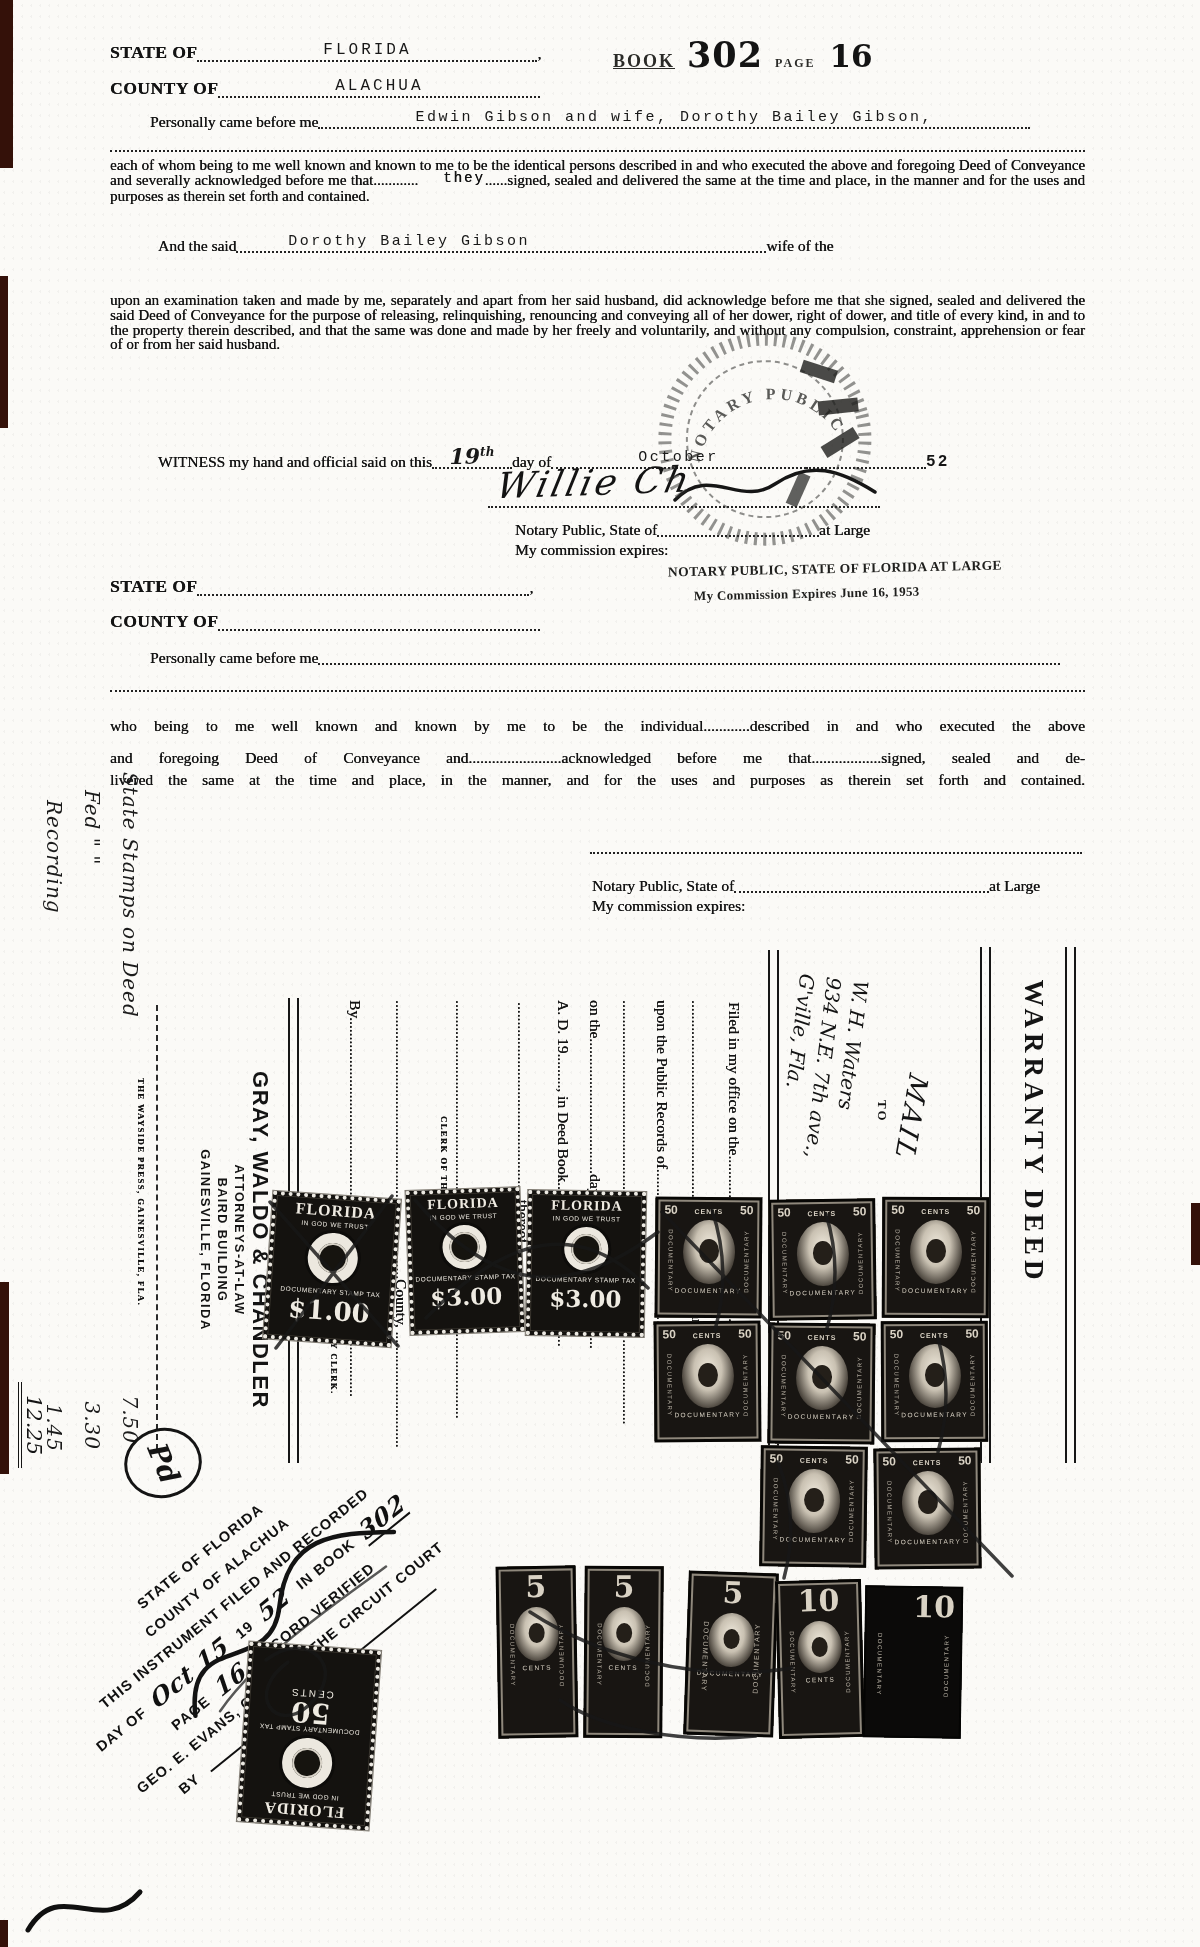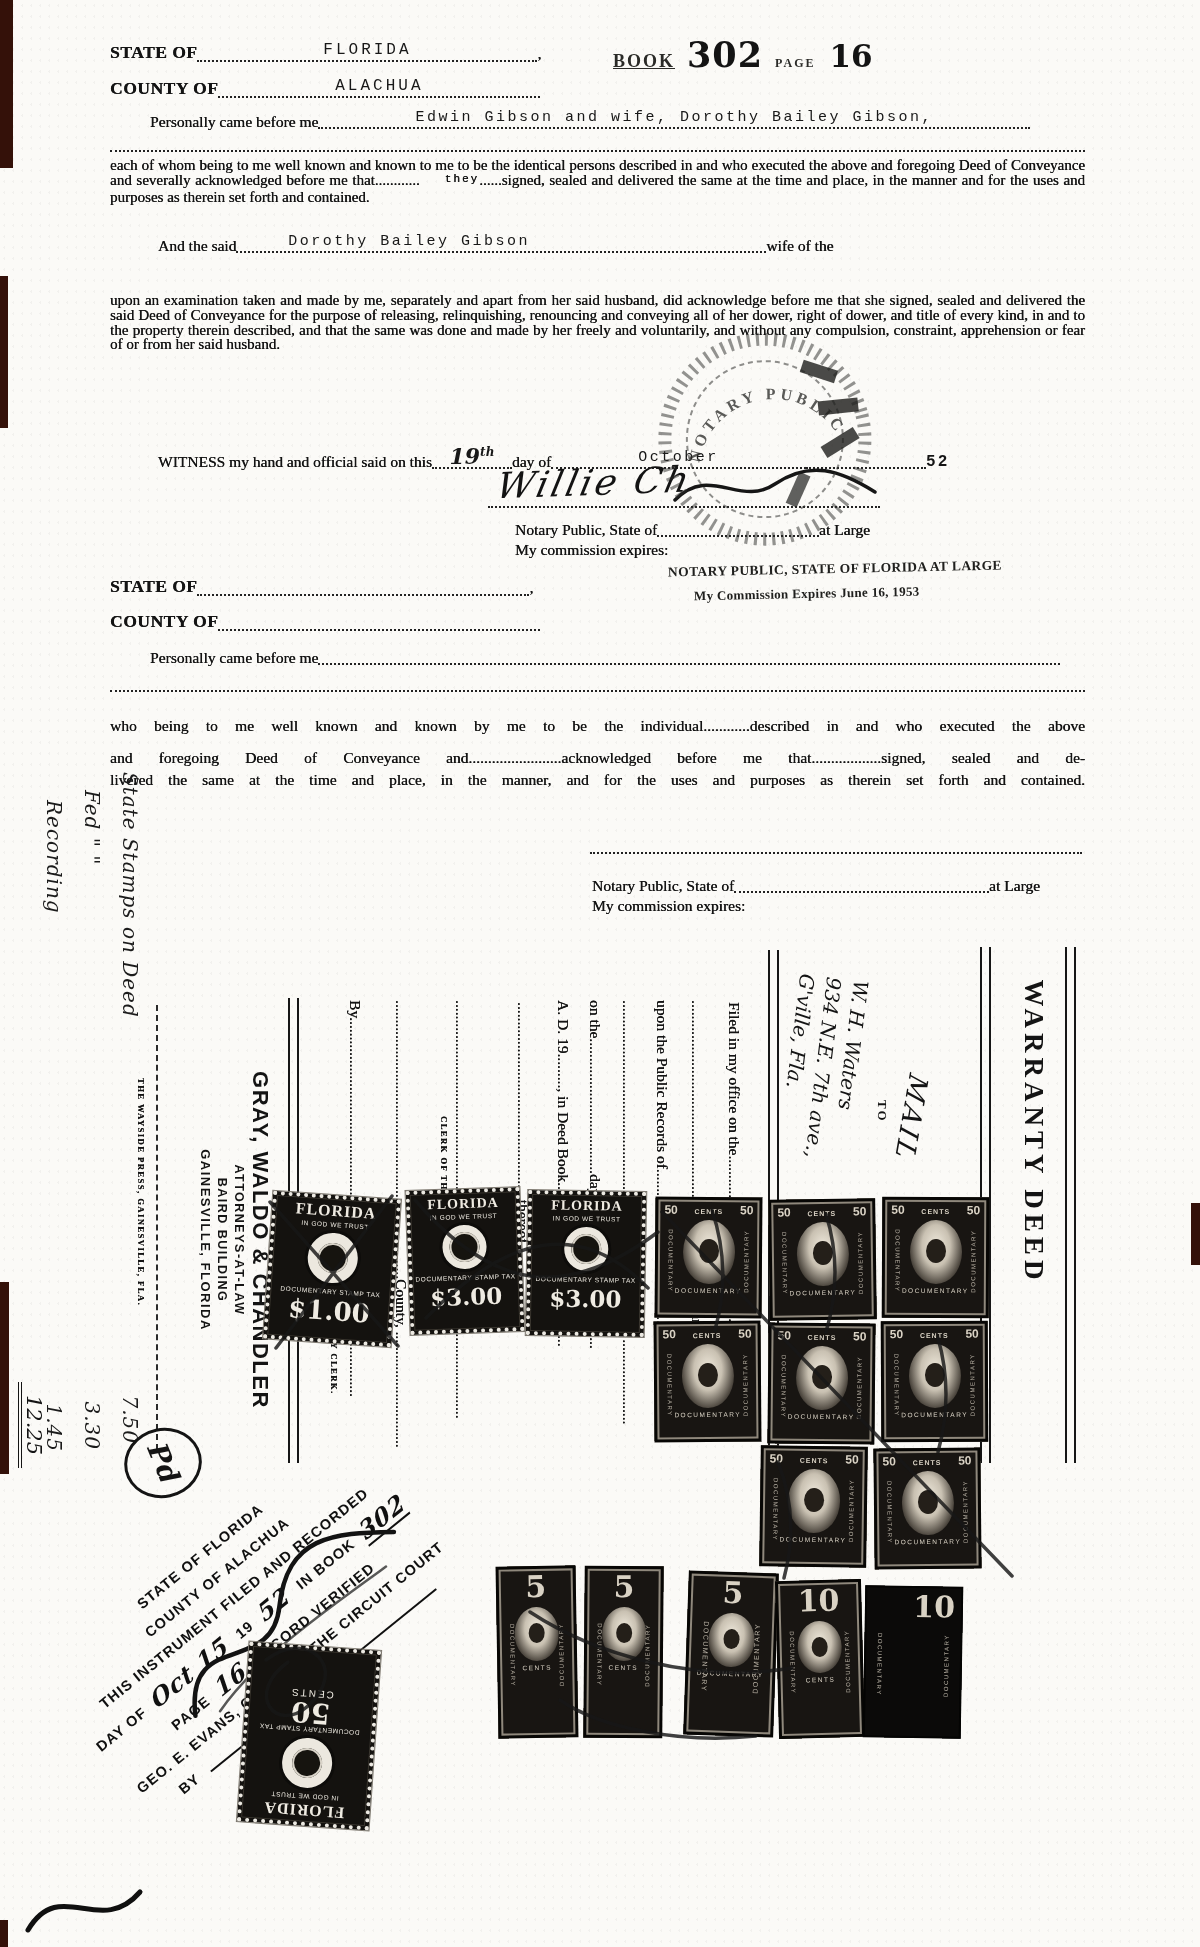--- a/index.html
+++ b/index.html
@@ -17,21 +17,21 @@
   .lbl{white-space:nowrap;text-shadow:.3px 0 0 #141414;}
   .biglbl{font-weight:bold;font-size:17.5px;letter-spacing:.5px;}
   .fill{position:relative;border-bottom:2px dotted #222;height:15px;}
   .fill .val{position:absolute;left:0;right:0;bottom:2px;text-align:center;
              font-family:"Liberation Mono",monospace;font-size:15px;letter-spacing:2.5px;
              white-space:nowrap;color:#181818;}
   .val.leftpad{text-align:left;}
   .para{font-size:15px;line-height:14.8px;text-align:justify;text-shadow:.3px 0 0 #131313;}
   .jline{font-size:15.5px;line-height:1.25;white-space:normal;text-align:justify;text-align-last:justify;
          text-shadow:.3px 0 0 #131313;overflow:hidden;max-height:22px;}
-  .typedinline{font-family:"Liberation Mono",monospace;letter-spacing:2px;font-size:11px;
+  .typedinline{font-family:"Liberation Mono",monospace;letter-spacing:2px;font-size:14px;
                position:relative;top:-3px;margin-left:25px;}
   .dotrule{border-bottom:2px dotted #222;height:0;}
   
   .vrot{position:absolute;transform:rotate(90deg);transform-origin:0 0;}
   .vline{font-size:15.5px;line-height:17px;white-space:nowrap;overflow:hidden;
          font-family:"Liberation Serif",serif;text-shadow:.3px 0 0 #131313;}
   .vsmall{font-size:8.5px;letter-spacing:1.5px;font-weight:bold;}
   .drule{height:7px;border-top:2px solid #161616;border-bottom:2px solid #161616;}
   .dashrule{height:0;border-top:2px dashed #2a2a2a;}
   

